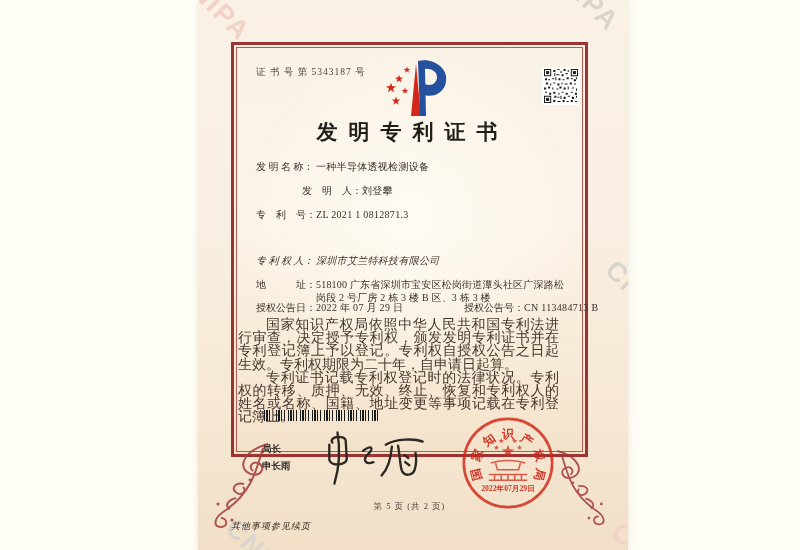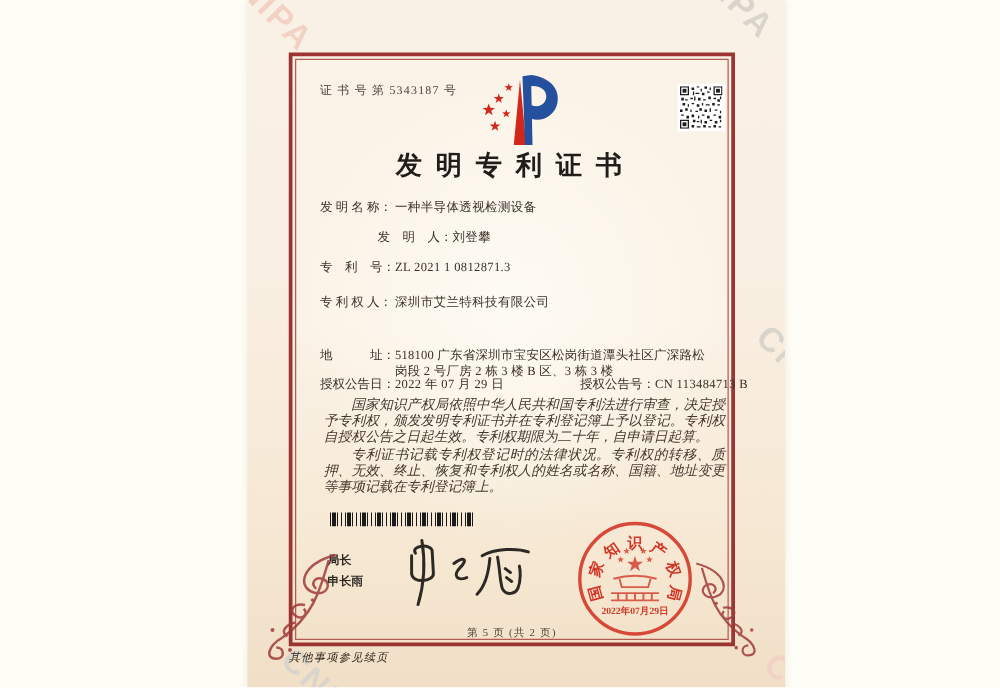--- a/index.html
+++ b/index.html
@@ -15,44 +15,44 @@
   
   .wm { position:absolute; font-family:"Liberation Sans","DejaVu Sans",sans-serif; font-weight:bold;
         font-size:27px; letter-spacing:2px; white-space:nowrap;
         transform:translate(-50%,-50%) rotate(45deg); pointer-events:none; }
   .wm-pink { color:#f2d2c5; } .wm-gray { color:#d9d5cc; } .wm-tan { color:#eadcc4; }
   .w1{left:15px;top:4px;}   .w2{left:384px;top:-6px;} .w3{left:154px;top:108px;}
   .w4{left:296px;top:194px;opacity:.8;} .w5{left:444px;top:298px;}
   .w6{left:142px;top:368px;opacity:.75;} .w7{left:64px;top:556px;} .w8{left:450px;top:560px;}
 
   
-  .frame { position:absolute; left:33px; top:42px; width:357px; height:475px;
+  .frame { position:absolute; left:33px; top:42px; width:357px; height:415px;
            border:3px solid #9c3434;
            background:radial-gradient(ellipse 65% 55% at 50% 42%, rgba(255,253,246,.85), rgba(255,250,240,0) 75%),
                       linear-gradient(180deg,#faf2e6 0%,#fbf3e7 45%,#f7ead6 78%,#f3e2ca 100%); }
   .frame-inner { position:absolute; inset:2px; border:1px solid #b25c54; pointer-events:none; }
 
   .certno { position:absolute; left:22px; top:21px; font-size:9.5px; letter-spacing:1px; color:#4c453e; }
   .logo { position:absolute; left:150px; top:13px; width:66px; height:60px; }
   .qr { position:absolute; left:308px; top:22px; width:38px; height:38px; background:#fff; padding:2px; }
   .qr svg { display:block; width:100%; height:100%; }
   .title { position:absolute; top:73px; left:0; right:0; text-align:center; font-size:21px; font-weight:bold;
            letter-spacing:11px; text-indent:6px; color:#211d1a; }
 
   .row { position:absolute; left:22px; right:12px; display:flex; font-size:10px; color:#3a3029; line-height:12px; }
   .row .lab { flex:none; width:60px; color:#3a322b; }
   .row .val { letter-spacing:.3px; }
-  .r1{top:116px;} .r2{top:140px;margin-left:46px;} .r3{top:164px;} .r4{top:187px;} .r5{top:192px;}
+  .r1{top:116px;} .r2{top:140px;margin-left:46px;} .r3{top:164px;} .r4{top:187px;} .r5{top:210px;font-style:italic;}
   .r6{top:233px; line-height:13px;} .r7{top:257px;}
   .addr div { letter-spacing:.2px; }
   .grant-no { position:absolute; left:192px; top:0; white-space:nowrap;margin-left:16px; }
   .r7 { position:absolute; }
 
-  .paras { position:absolute; left:25px; top:273px; width:321px; font-size:11px; line-height:13.2px;
-           text-align:justify; color:#46372e; font-style:italic; }
+  .paras { position:absolute; left:4px; top:273px; width:321px; font-size:14px; line-height:13.2px;
+           text-align:justify; color:#46372e; }
   .paras p { text-indent:2em; }
 
   .barcode { position:absolute; left:30px; top:365px; width:115px; height:11px;
              background:repeating-linear-gradient(90deg,
                #1a1a1a 0 1px, transparent 1px 2px,
                #1a1a1a 2px 4.5px, transparent 4.5px 5.5px,
                #1a1a1a 5.5px 6.5px, transparent 6.5px 8.5px,
                #1a1a1a 8.5px 9.5px, transparent 9.5px 12px); }
 
   .officer { position:absolute; left:28px; top:396px; font-size:9.5px; font-weight:bold;

